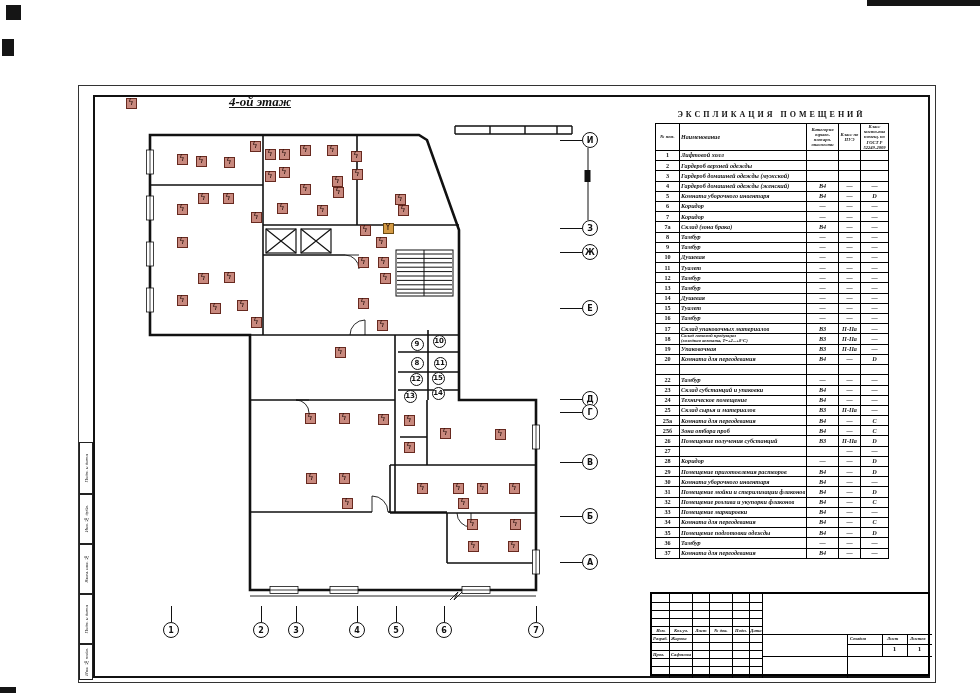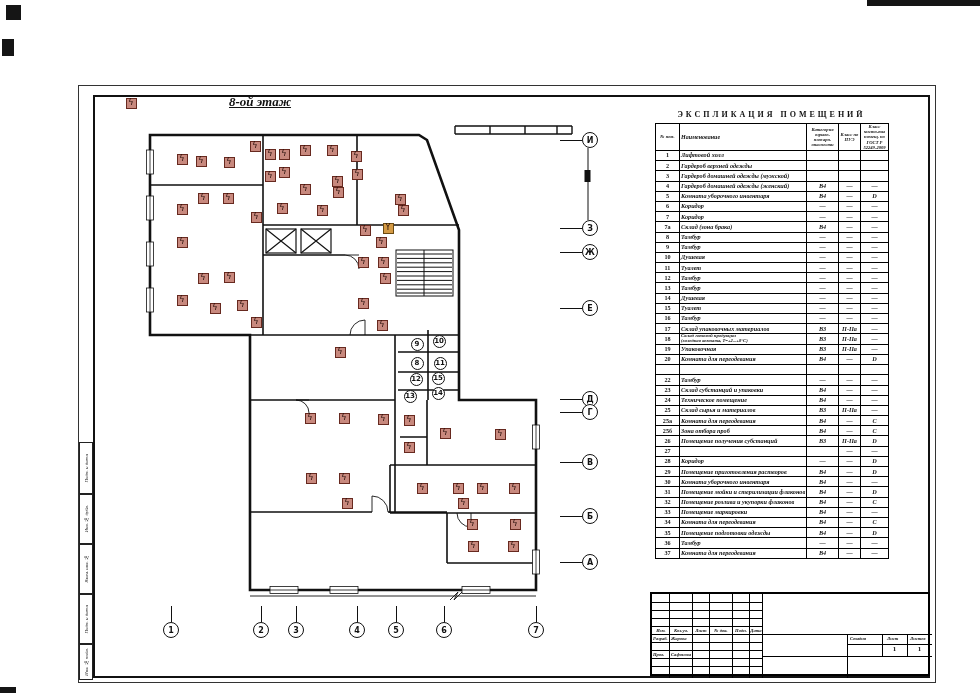--- a/index.html
+++ b/index.html
@@ -135,21 +135,21 @@
 
       <g>
         <path d="M588,148 V220" stroke-width="1"></path>
         <rect x="584.5" y="170" width="6" height="12" fill="#111" stroke="none"></rect>
       </g>
 
       <path d="M250,596 H536 M450,600 l8,-8 l-4,8 l8,-8" stroke-width="0.9"></path>
     </g>
   </svg>
 
-  <div class="plan-title">8-ой этаж</div>
+  <div class="plan-title">4-ой этаж</div>
 
   <div id="markers-layer">
       <div class="marker" style="left: 125.5px; top: 97.5px;">ϟ</div>
       <div class="marker" style="left: 176.5px; top: 153.5px;">ϟ</div>
       <div class="marker" style="left: 195.5px; top: 155.5px;">ϟ</div>
       <div class="marker" style="left: 223.5px; top: 156.5px;">ϟ</div>
       <div class="marker" style="left: 249.5px; top: 140.5px;">ϟ</div>
       <div class="marker" style="left: 264.5px; top: 148.5px;">ϟ</div>
       <div class="marker" style="left: 278.5px; top: 148.5px;">ϟ</div>
       <div class="marker" style="left: 299.5px; top: 144.5px;">ϟ</div>

